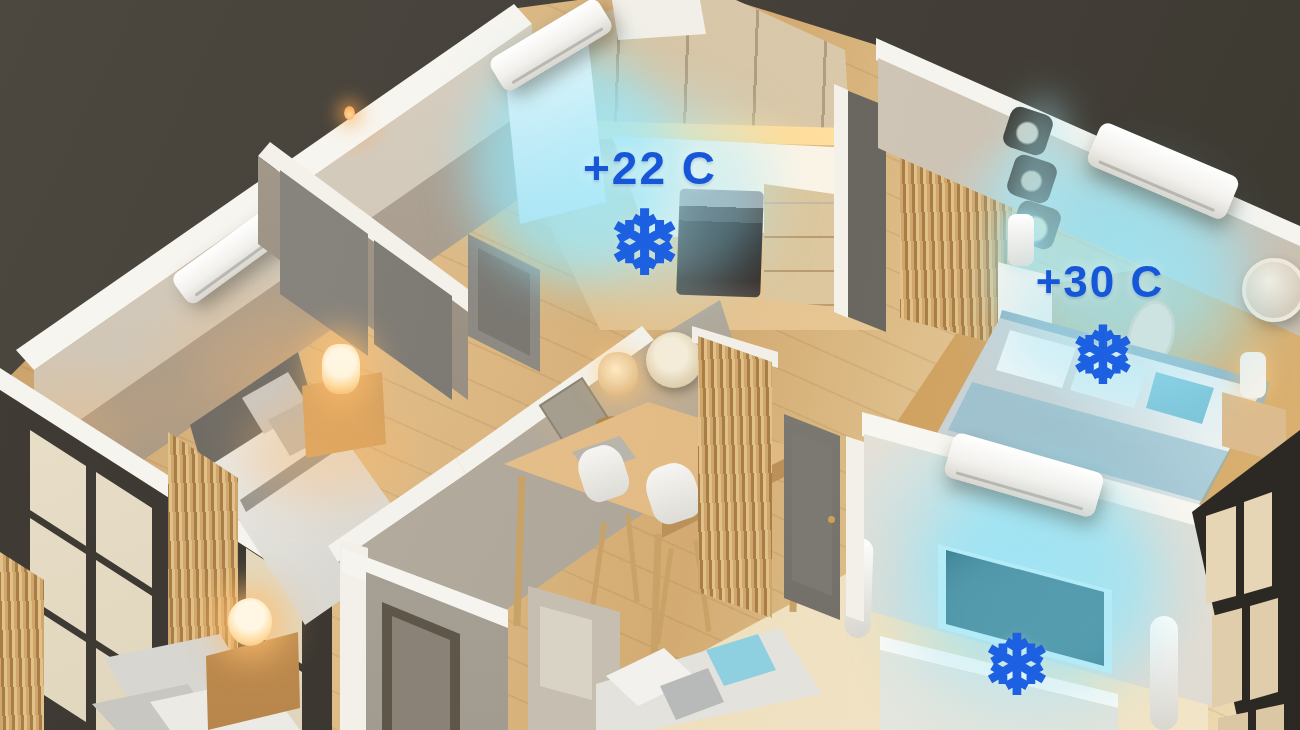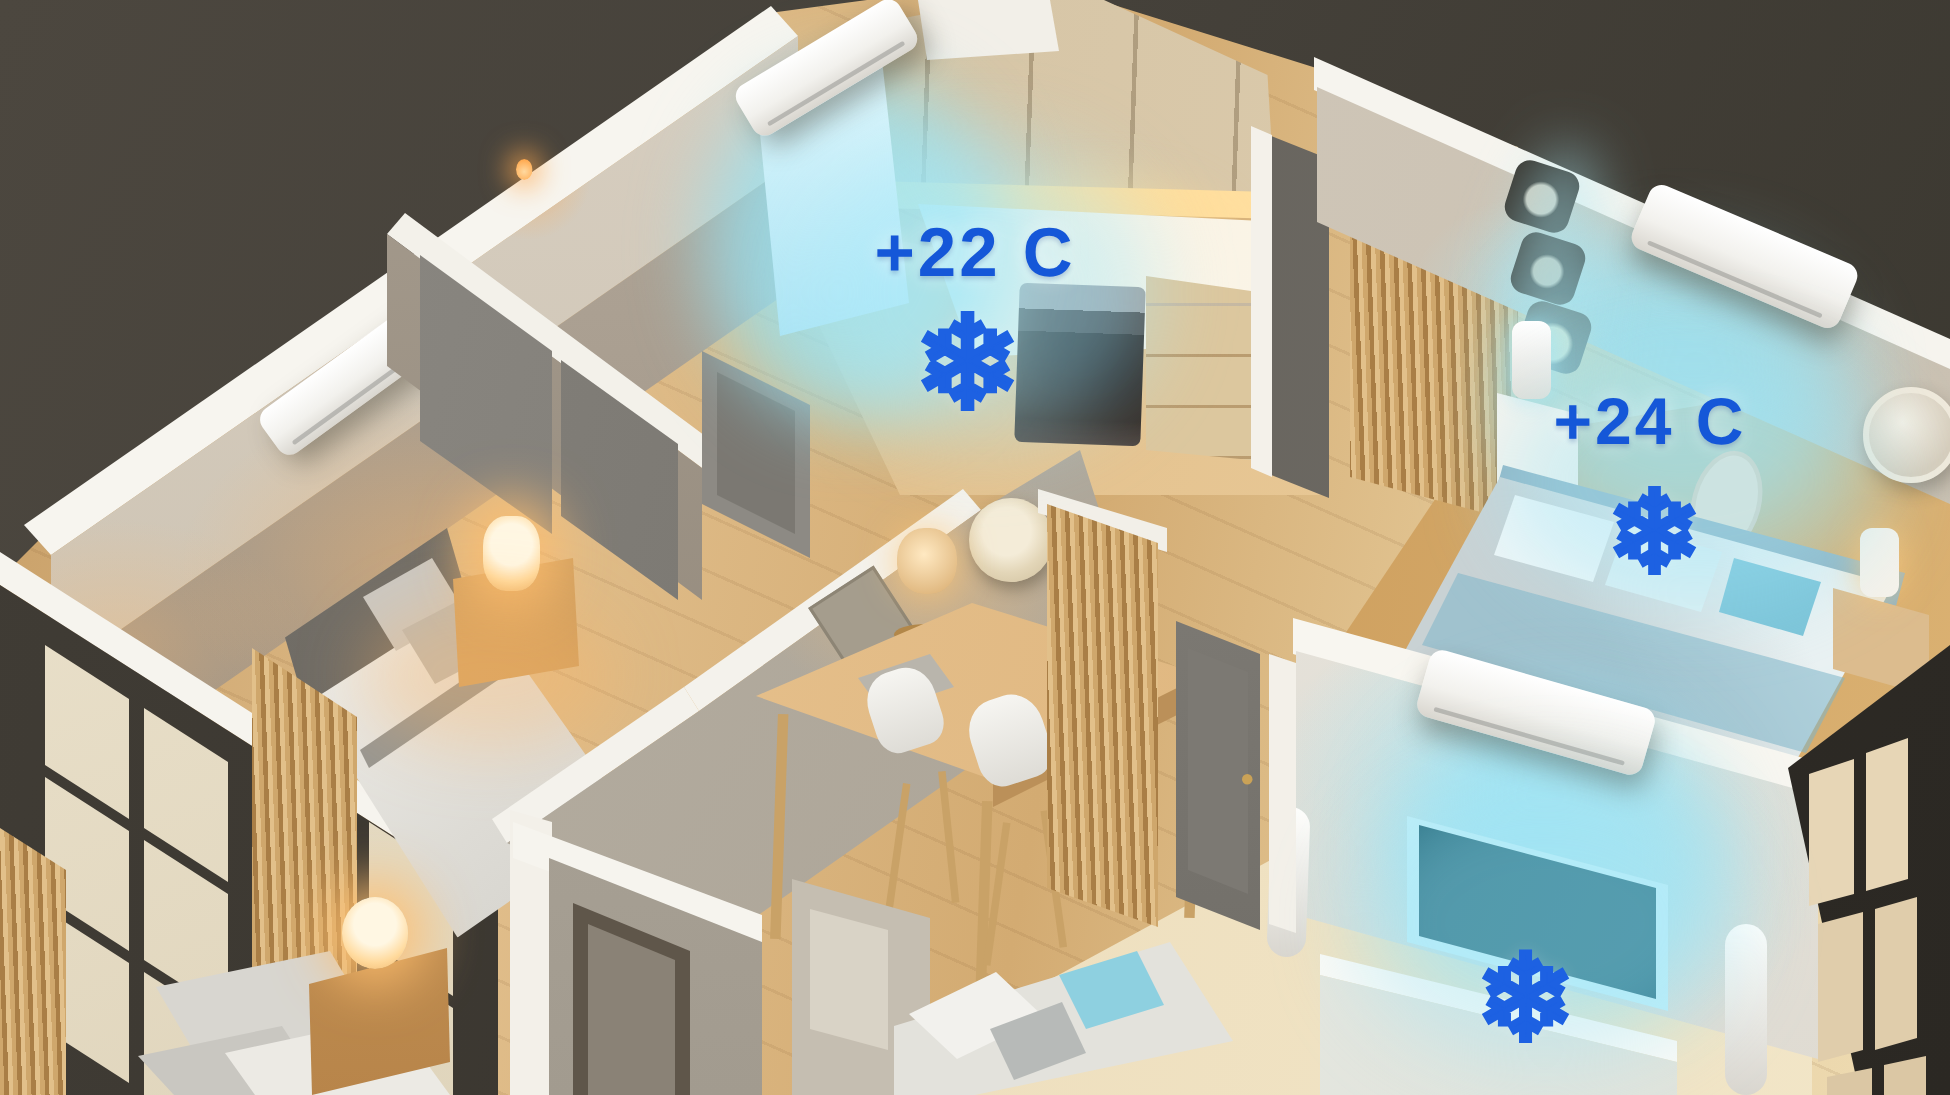--- a/index.html
+++ b/index.html
@@ -244,18 +244,18 @@
   <div class="sh" style="clip-path:polygon(706px 650px,758px 634px,776px 670px,724px 686px);background:#8ed0e0;"></div>
   <div class="sh" style="clip-path:polygon(660px 686px,708px 668px,724px 702px,676px 720px);background:#b7bab8;"></div>
 
   <div class="el glow" style="left:540px;top:95px;width:230px;height:200px;background:rgba(170,235,250,.45);filter:blur(26px);"></div>
   <div class="el glow" style="left:1000px;top:235px;width:260px;height:170px;background:rgba(160,230,248,.4);filter:blur(26px);"></div>
   <div class="el glow" style="left:900px;top:520px;width:260px;height:190px;background:rgba(160,230,248,.4);filter:blur(26px);"></div>
 
   <div class="temp" style="left:535px;top:145px;width:230px;font-size:46px;">+22 C</div>
   <div class="snow" style="left:560px;top:200px;width:170px;font-size:86px;">❄</div>
 
-  <div class="temp" style="left:985px;top:260px;width:230px;font-size:44px;">+24 C</div>
+  <div class="temp" style="left:985px;top:260px;width:230px;font-size:44px;">+30 C</div>
   <div class="snow" style="left:1018px;top:318px;width:170px;font-size:76px;">❄</div>
 
   <div class="snow" style="left:932px;top:626px;width:170px;font-size:80px;">❄</div>
 
 </div>
 
 </body></html>

